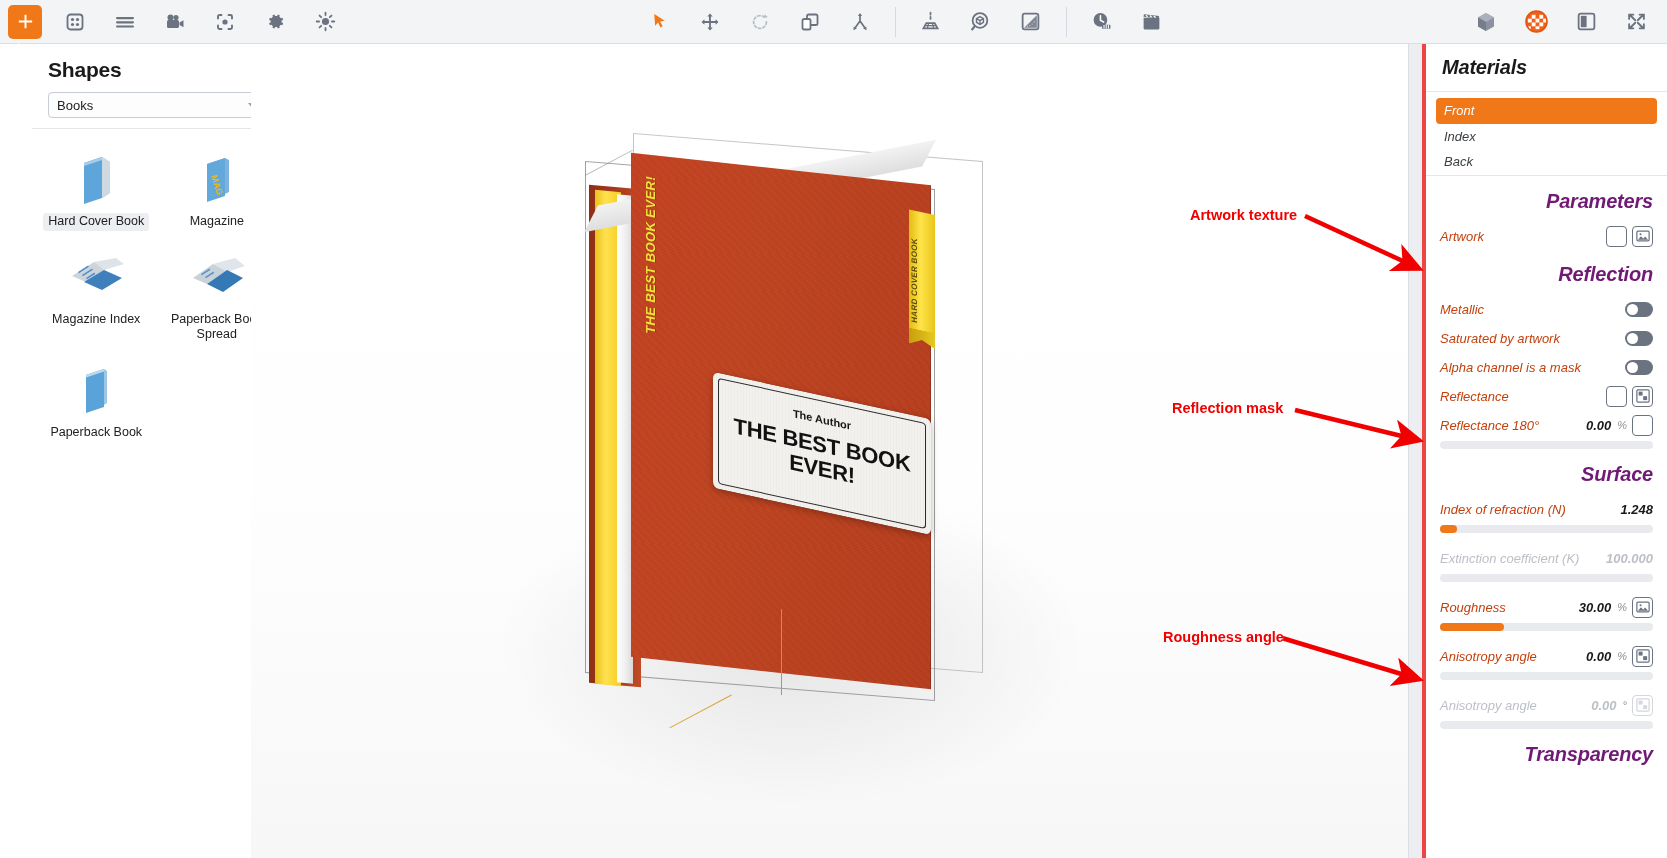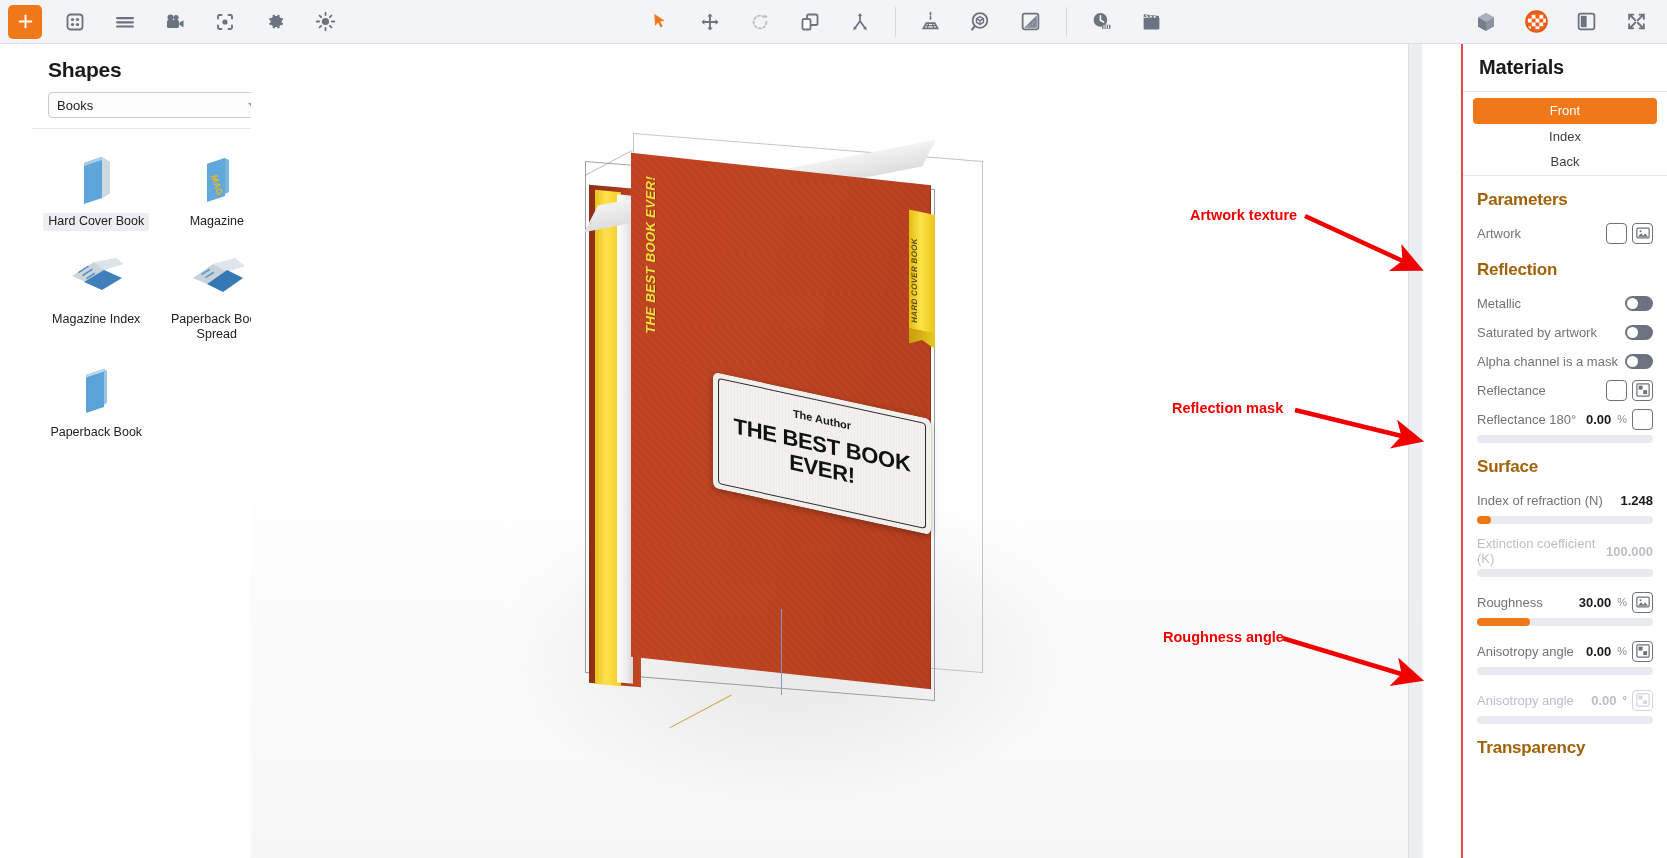--- a/index.html
+++ b/index.html
@@ -205,52 +205,53 @@
   .plate-title {
     position: absolute; top: 38px; left: 0; right: 0;
     text-align: center; font-size: 22px; font-weight: bold; color: #111;
     line-height: 1.08; letter-spacing: -.3px;
   }
   .axis-v { position:absolute; left: 200px; top: 470px; width:1px; height:86px; background:#8899c9; }
   .axis-h { position:absolute; left: 150px; top: 556px; width:1px; height:70px; background:#d7a63c;
             transform: rotate(62deg); transform-origin: top center; }
   .mat-panel {
     position: absolute; top: 44px; right: 0;
-    width: 206px; height: 814px;
+    width: 245px; height: 814px;
     background: #ffffff;
-    border-left: 2px solid #ef4444;
+    border-left: 4px solid #ef4444;
     overflow: hidden;
+    font-style: italic;
   }
   .mat-gutter {
     position:absolute; top:44px; right:245px; width:14px; height:814px;
     background:#eceef1; border-left:1px solid #dcdee3;
   }
   .mat-title {
     font-size: 20px; font-weight: bold; color: #1a1a1a;
     padding: 12px 0 12px 16px;
     border-bottom: 1px solid #e4e6ea;
     letter-spacing:-.2px;
   }
-  .mat-list { padding: 6px 10px 6px 10px; border-bottom: 1px solid #e4e6ea; height: 84px; overflow:hidden;text-align:center;}
+  .mat-list { padding: 6px 10px 6px 10px; border-bottom: 1px solid #e4e6ea; height: 84px; overflow:hidden;}
   .mat-item {
     font-size: 13px; color: #3c4043; padding: 3px 8px;
     border-radius: 4px; cursor: pointer; line-height:1.5;
   }
   .mat-item.selected { background: #f07818; color: #ffffff; }
 
   .sec { padding: 0 14px; }
   .sec-h {
-    font-size: 17px; font-weight: bold; color: #a16207;
-    margin: 14px 0 10px 0; letter-spacing:-.2px;
+    font-size: 20px; font-weight: bold; color: #701a75;
+    margin: 14px 0 10px 0; letter-spacing:-.2px;text-align:right;
   }
   .row {
     display: flex; align-items: center; justify-content: space-between;
     min-height: 26px; margin-bottom: 3px;
   }
-  .row .lbl { font-size: 13px; color: #737373; }
+  .row .lbl { font-size: 13px; color: #c2410c; }
   .row.disabled .lbl, .row.disabled .val { color: #bcc0c6; }
   .row .right { display: flex; align-items: center; gap: 5px; }
   .val { font-size: 13px; color: #1a1a1a; font-weight: 600; }
   .unit { font-size: 11px; color: #8a8f96; margin-left: 1px; }
 
   .swatch {
     width: 21px; height: 21px; border: 1.6px solid #6b7280;
     border-radius: 4px; background: #fff; cursor: pointer;
     display:flex;align-items:center;justify-content:center;
   }

